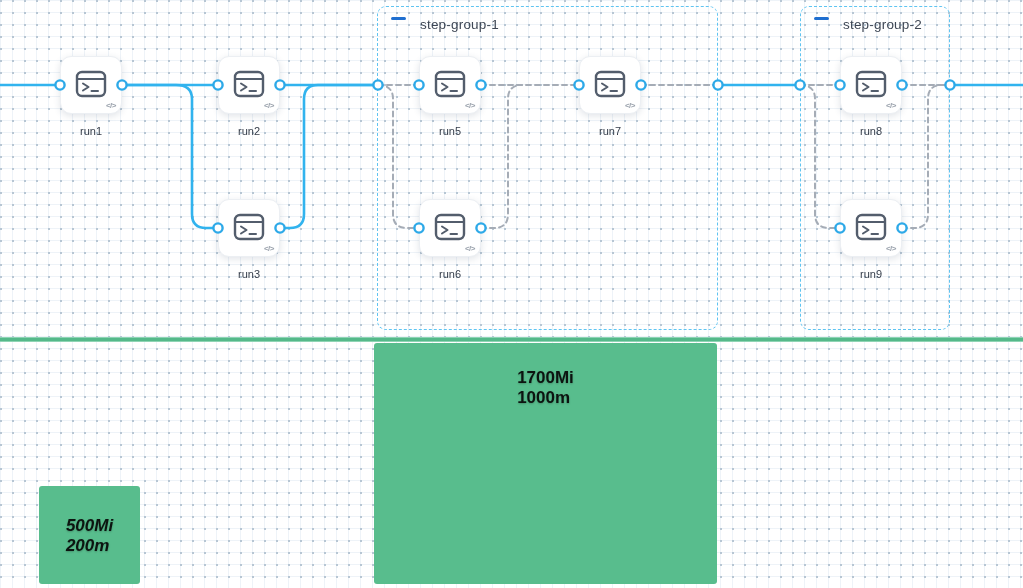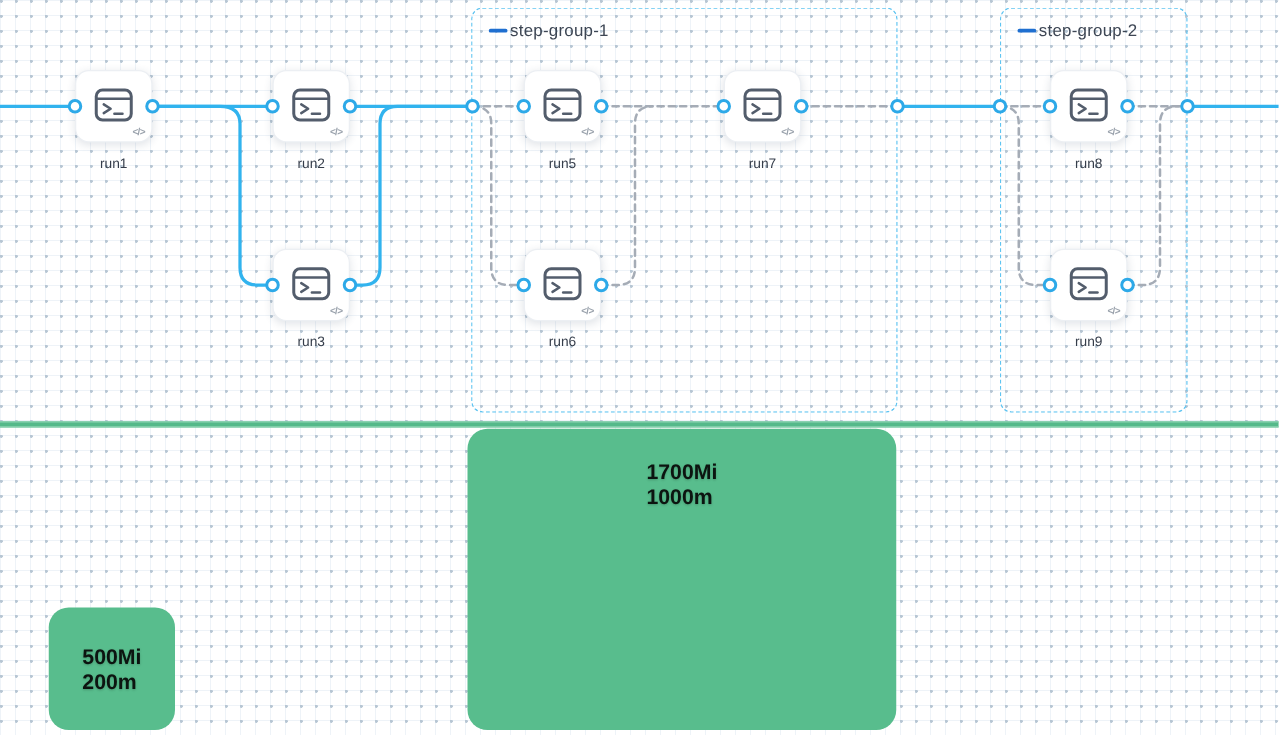--- a/index.html
+++ b/index.html
@@ -18,35 +18,35 @@
       linear-gradient(90deg,#eef3f8 1px,transparent 1px);
     background-size:12px 12px;
   }
   .layer{position:absolute;inset:0}
   svg.edges{position:absolute;inset:0;pointer-events:none}
   .edge{fill:none;stroke-linecap:round}
   .edge.solid{stroke:var(--edge-solid);stroke-width:2.6}
   .edge.dashed{stroke:var(--edge-dashed);stroke-width:2;stroke-dasharray:5 4}
   .port{fill:#fff;stroke:var(--port-stroke);stroke-width:2.4;pointer-events:all}
   .group{position:absolute;border:1.6px dashed var(--group-border);border-radius:9px}
-  .group-header{position:absolute;top:10px;left:13px;display:flex;align-items:center;gap:2px}
+  .group-header{position:absolute;top:10px;left:13px;display:flex;align-items:flex-start;gap:14px}
   .collapse{display:inline-block;width:15px;height:3px;border-radius:2px;background:var(--collapse-icon)}
   .group-label{font-size:13.5px;color:var(--group-label);letter-spacing:.2px}
   .node{position:absolute;width:62px}
   .node-box{
     position:relative;width:62px;height:58px;background:#fff;border:1px solid #eceff3;
     border-radius:11px;box-shadow:0 2px 7px rgba(45,62,90,.14);
     display:flex;align-items:center;justify-content:center;cursor:pointer;
   }
   .term{color:var(--node-icon);margin-top:-3px}
   .code-badge{position:absolute;right:5px;bottom:3px;font-size:8px;font-weight:700;color:var(--badge);letter-spacing:-.5px}
   .node-label{position:absolute;top:69px;width:100%;text-align:center;font-size:11px;color:var(--node-label)}
   .divider{position:absolute;left:0;top:337px;width:1023px;height:5px;background:var(--divider);
     border-top:1px solid #8fd4b4;border-bottom:1px solid #8fd4b4}
-  .bar{position:absolute;background:var(--bar-fill);border-radius:16px;text-align:center;overflow:hidden}
+  .bar{position:absolute;background:var(--bar-fill);border-radius:3px;text-align:center;overflow:hidden}
   .bar-label{display:inline-block;text-align:left;font-size:17px;line-height:19.5px;font-weight:700;
     color:var(--bar-text);text-shadow:0 1px 2px rgba(0,0,0,.22)}
 </style>
 </head>
 <body>
 
 <div class="canvas">
 
   <div class="layer" id="groups-layer">
       <div class="group" style="left: 377px; top: 6px; width: 341px; height: 324px;">
@@ -201,21 +201,21 @@
         <circle class="port" cx="419" cy="228" r="4.6"></circle>
         <circle class="port" cx="481" cy="228" r="4.6"></circle>
         <circle class="port" cx="840" cy="228" r="4.6"></circle>
         <circle class="port" cx="902" cy="228" r="4.6"></circle>
       </g>
   </svg>
 
   <div class="divider"></div>
   <div class="layer" id="bars-layer">
       <div class="bar" style="left: 39px; top: 486px; width: 101px; height: 98px;">
-    <div class="bar-label" style="padding-top: 30px;">
+    <div class="bar-label" style="padding-top: 30px; font-style: italic;">
       <div>500Mi</div>
       <div>200m</div>
     </div>
   </div>
       <div class="bar" style="left: 374px; top: 343px; width: 343px; height: 241px;">
     <div class="bar-label" style="padding-top: 25px;">
       <div>1700Mi</div>
       <div>1000m</div>
     </div>
   </div>

